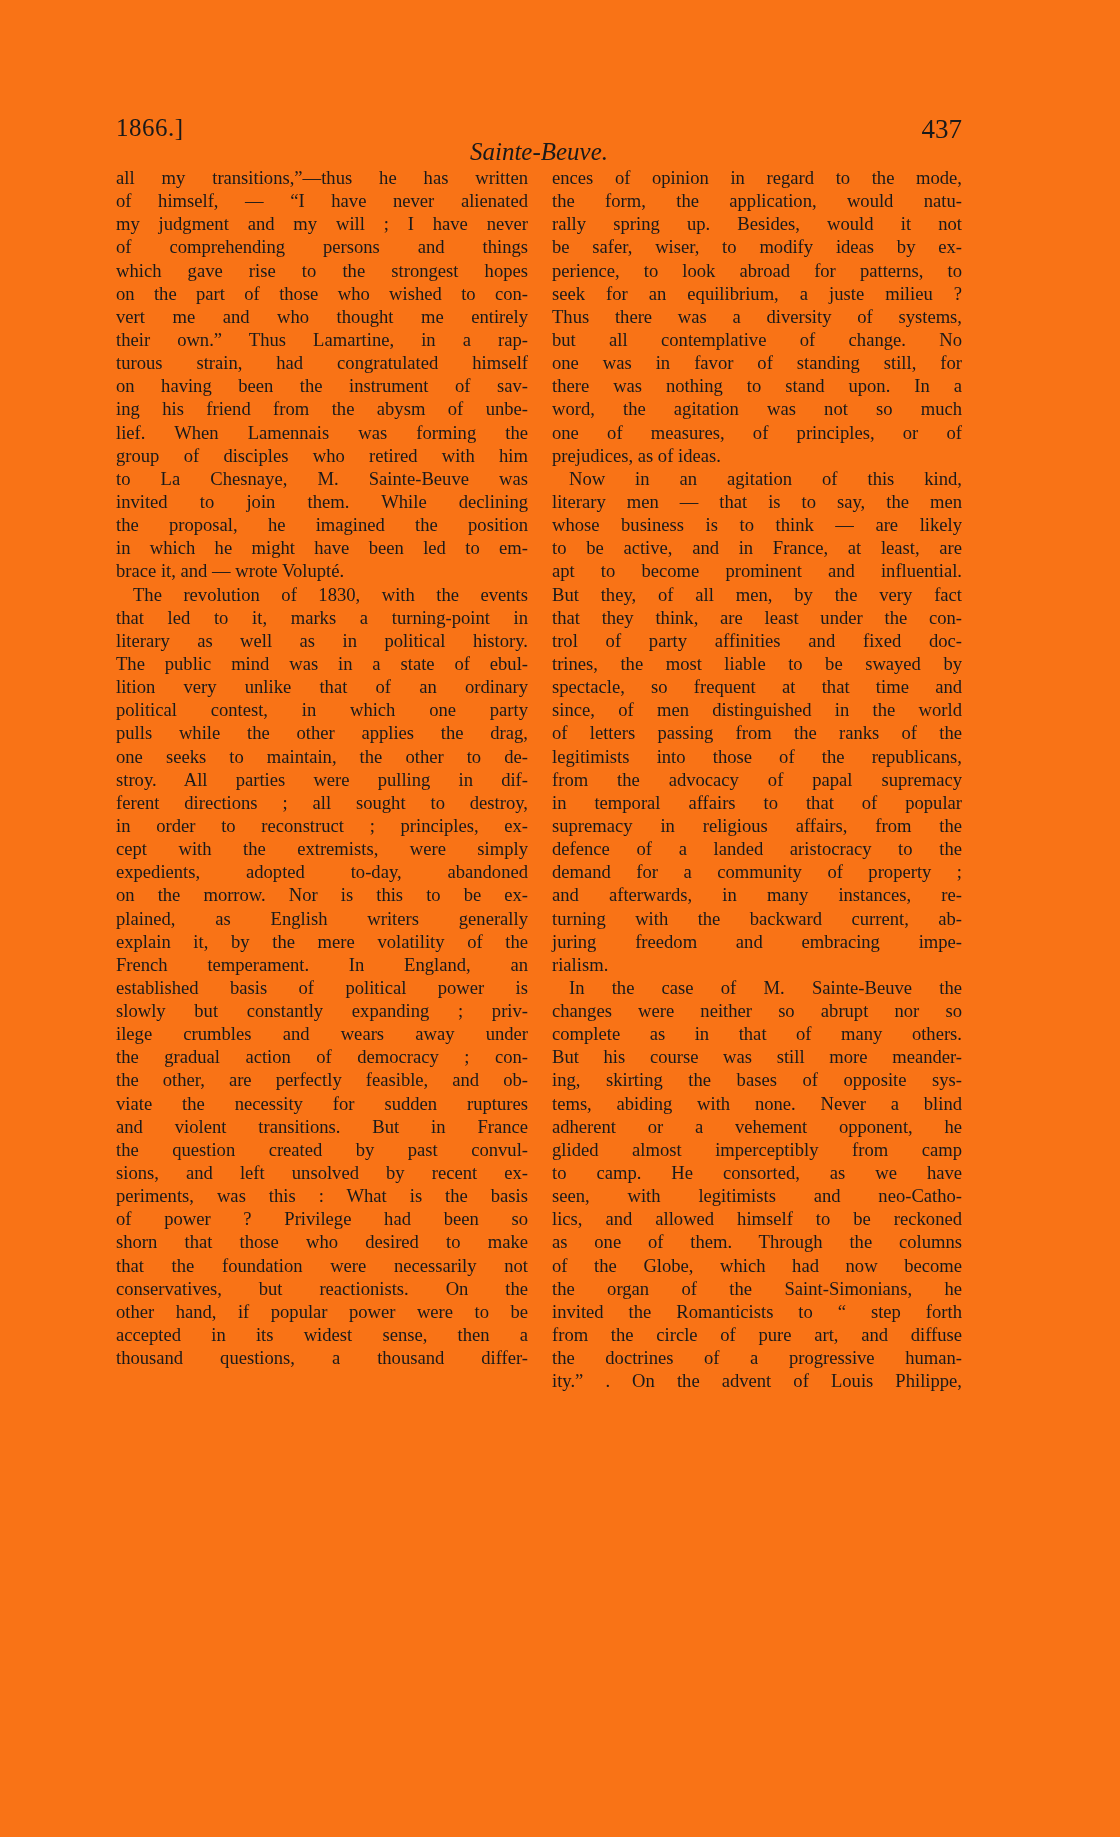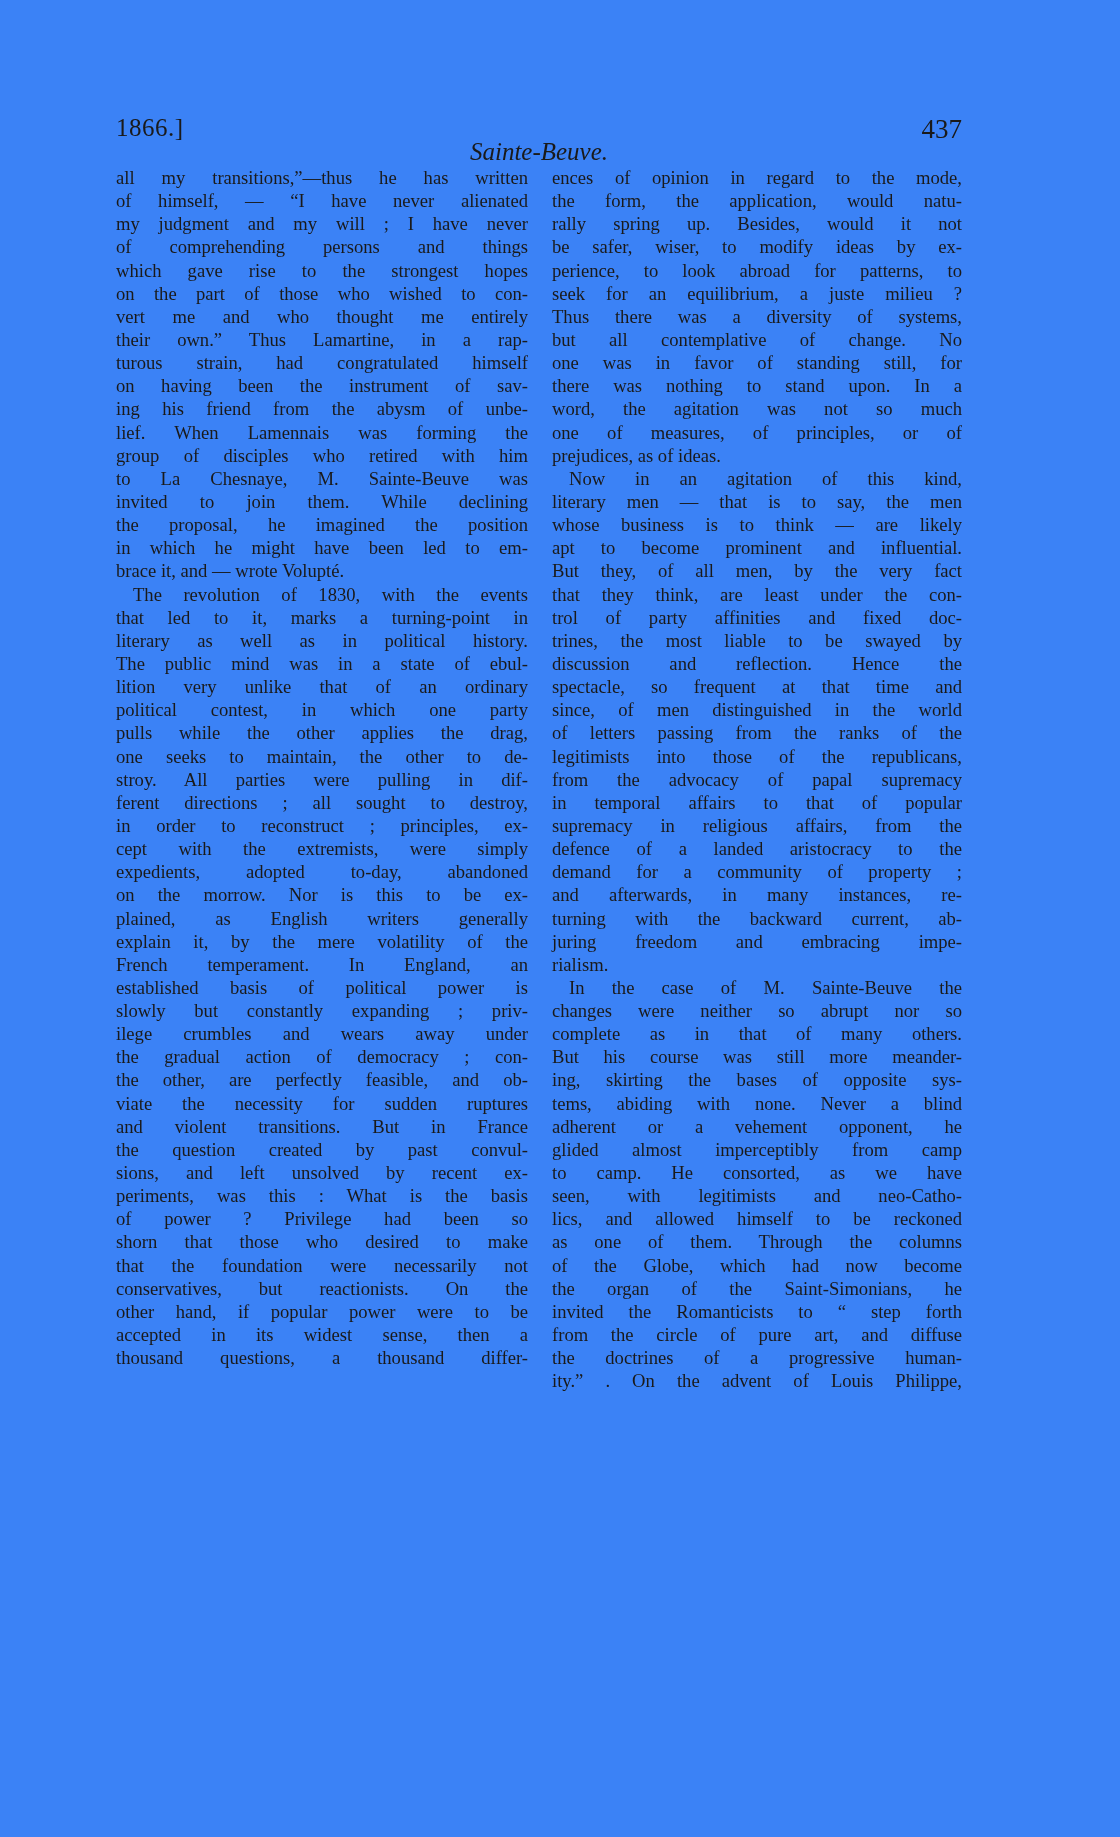--- a/index.html
+++ b/index.html
@@ -1,18 +1,18 @@
 <!DOCTYPE html>
 <html><head>
 <meta charset="utf-8">
 <style>
   html, body { margin: 0; padding: 0; background: #ffffff; }
   body { width: 1120px; height: 1837px; position: relative; overflow: hidden;
          font-family: "Liberation Serif", "DejaVu Serif", serif; color: #1a1a1a; }
-  .page { position: absolute; left: 0; top: 0; width: 1120px; height: 1837px; background: #3b82f6; }
+  .page { position: absolute; left: 0; top: 0; width: 1120px; height: 1837px; background: #f97316; }
   .header { position: absolute; top: 114px; left: 116px; width: 846px; height: 34px; }
   .hdr-left { position: absolute; left: 0; top: 0; font-size: 25px; letter-spacing: 0.5px; }
   .hdr-center { position: absolute; left: 0; right: 0; top: 0; text-align: center; font-size: 25px; font-style: italic; margin-top: 24px; }
   .hdr-right { position: absolute; right: 0; top: 0; font-size: 27px; }
   .col { position: absolute; top: 166px; }
   .col-left { left: 116px; width: 412px; }
   .col-right { left: 552px; width: 410px; }
   .line { display: block; height: 23.15px; line-height: 23.15px; font-size: 18.6px;
           text-align: justify; text-align-last: justify; white-space: nowrap; overflow: visible; }
   .line.last { text-align-last: left; }
@@ -93,26 +93,26 @@
       <span class="line">Thus there was a diversity of systems,</span>
       <span class="line">but all contemplative of change.  No</span>
       <span class="line">one was in favor of standing still, for</span>
       <span class="line">there was nothing to stand upon.  In a</span>
       <span class="line">word, the agitation was not so much</span>
       <span class="line">one of measures, of principles, or of</span>
       <span class="line last">prejudices, as of ideas.</span>
       <span class="line indent">Now in an agitation of this kind,</span>
       <span class="line">literary men — that is to say, the men</span>
       <span class="line">whose business is to think — are likely</span>
+      <span class="line">to be active, and in France, at least, are</span>
       <span class="line">apt to become prominent and influential.</span>
       <span class="line">But they, of all men, by the very fact</span>
       <span class="line">that they think, are least under the con-</span>
       <span class="line">trol of party affinities and fixed doc-</span>
       <span class="line">trines, the most liable to be swayed by</span>
-      <span class="line">discussion and reflection.  Hence the</span>
       <span class="line">spectacle, so frequent at that time and</span>
       <span class="line">since, of men distinguished in the world</span>
       <span class="line">of letters passing from the ranks of the</span>
       <span class="line">legitimists into those of the republicans,</span>
       <span class="line">from the advocacy of papal supremacy</span>
       <span class="line">in temporal affairs to that of popular</span>
       <span class="line">supremacy in religious affairs, from the</span>
       <span class="line">defence of a landed aristocracy to the</span>
       <span class="line">demand for a community of property ;</span>
       <span class="line">and afterwards, in many instances, re-</span>

